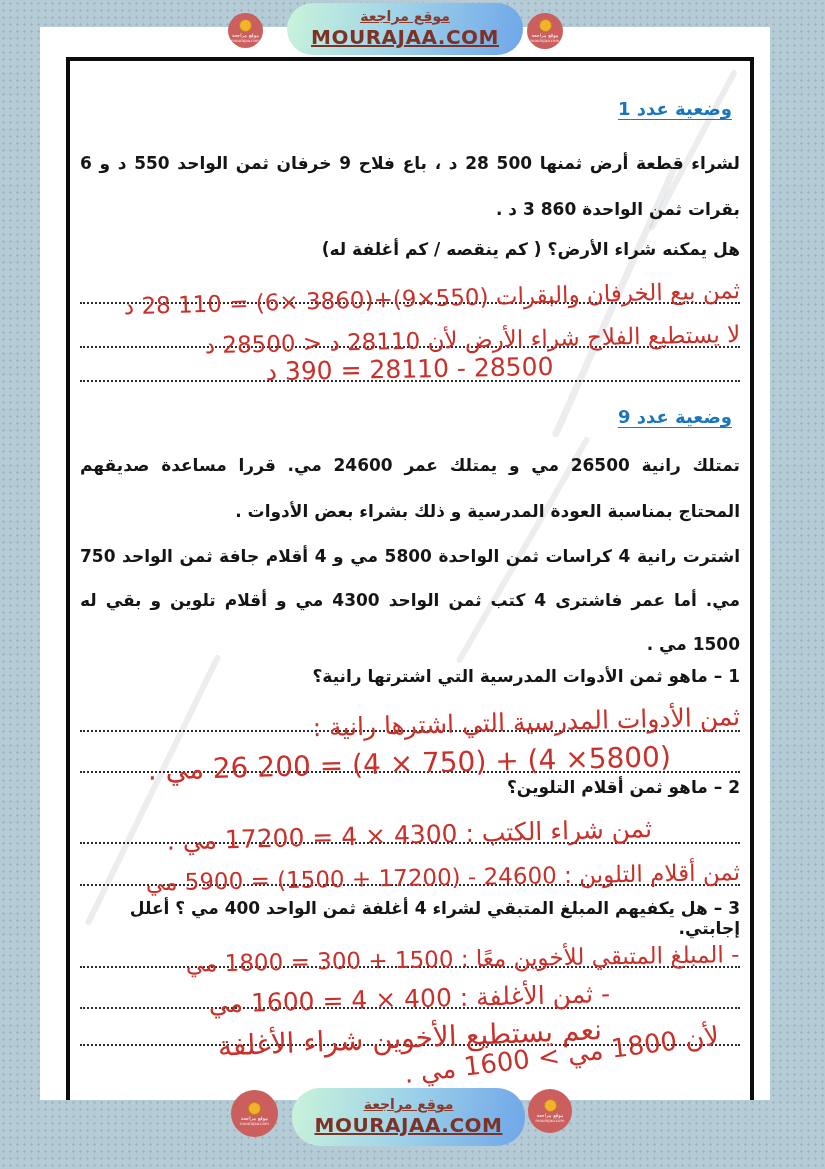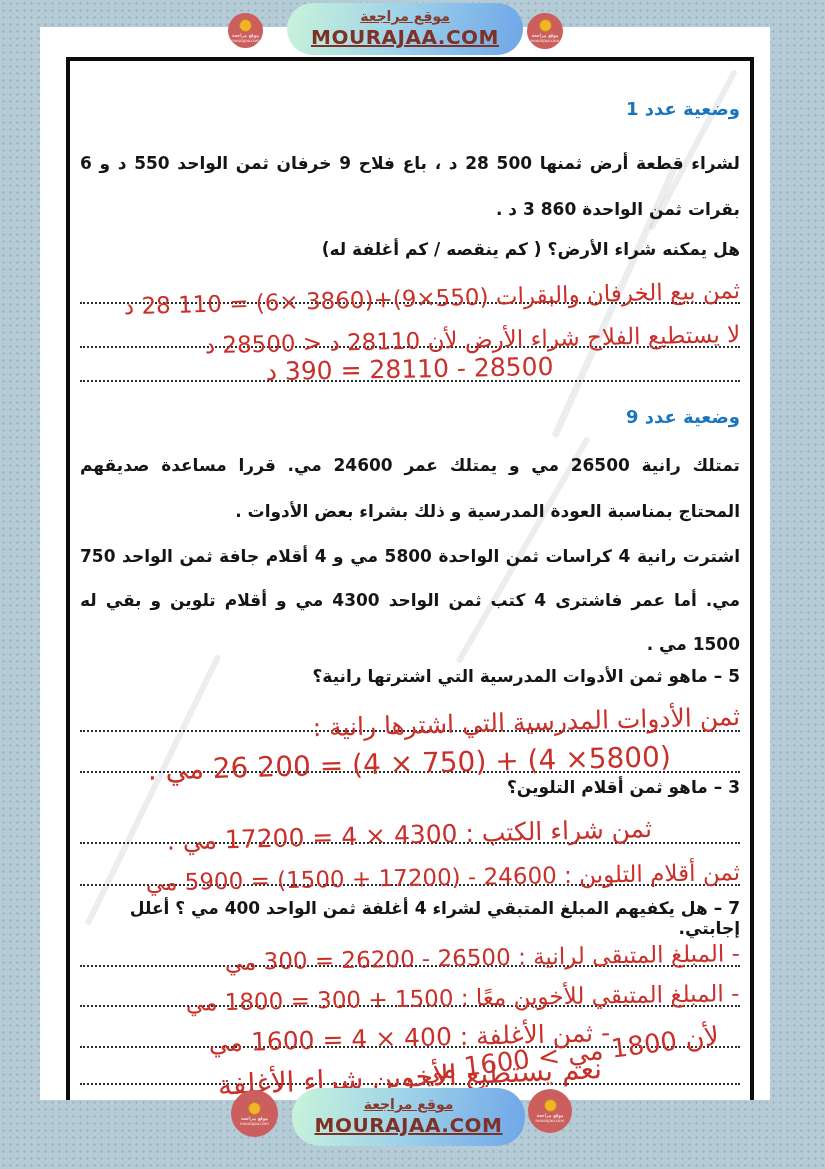--- a/index.html
+++ b/index.html
@@ -38,22 +38,22 @@
   .logo .dot{width:13px;height:13px;border-radius:50%;background:#f2b32a;border:1px solid #c08417;box-sizing:border-box;}
   .logo .t1{font-size:5px;color:#ffffff;line-height:1;}
   .logo .t2{font-size:4px;color:#ffe9e9;line-height:1;}
   .logo-h-l{left:228px;top:13px;width:35px;height:35px;}
   .logo-h-r{left:527px;top:13px;width:36px;height:36px;}
   .logo-f-l{left:231px;top:1090px;width:47px;height:47px;}
   .logo-f-r{left:528px;top:1089px;width:44px;height:44px;}
 
   
   .content{position:absolute;left:80px;top:88px;width:660px;direction:rtl;color:#151515;}
-  .stitle{color:#1a75bc;font-weight:bold;font-size:18px;height:26px;margin:10px 0 0 0;
-    text-underline-offset:4px;}
+  .stitle{color:#1a75bc;font-weight:bold;font-size:18px;height:26px;margin:10px 8px 0 0;
+    text-decoration:underline;text-underline-offset:4px;}
   .t1m{margin-top:16px;}
   .para{font-weight:bold;font-size:17px;line-height:46px;text-align:justify;margin:0;}
   .para.tight{line-height:44px;}
   .qlabel{font-weight:bold;font-size:17px;margin:0;}
 
   .hwline{position:relative;width:100%;border-bottom:2.5px dotted #2b2b2b;
     display:flex;align-items:flex-end;overflow:visible;white-space:nowrap;}
   .hw{color:#c9302a;font-weight:400;display:inline-block;line-height:1.05;
     transform-origin:100% 100%;}
   .al-c{justify-content:center;}
@@ -103,40 +103,37 @@
       <span class="hw" style="font-size:23px;transform:rotate(-1.2deg);">لا يستطيع الفلاح شراء الأرض لأن 28110 د &lt; 28500 د</span>
     </div>
     <div class="hwline al-c" style="height:32px;">
       <span class="hw" style="font-size:25px;transform:rotate(-1deg);">28500 - 28110 = 390 د</span>
     </div>
 
     <h2 class="stitle" style="margin-top:24px;">وضعية عدد 9</h2>
     <p class="para" style="margin-top:10px;">تمتلك رانية 26500 مي و يمتلك عمر 24600 مي. قررا مساعدة صديقهم المحتاج بمناسبة العودة المدرسية و ذلك بشراء بعض الأدوات .</p>
     <p class="para tight">اشترت رانية 4 كراسات ثمن الواحدة 5800 مي و 4 أقلام جافة ثمن الواحد 750 مي. أما عمر فاشترى 4 كتب ثمن الواحد 4300 مي و أقلام تلوين و بقي له 1500 مي .</p>
 
-    <p class="qlabel" style="height:28px;">5 – ماهو ثمن الأدوات المدرسية التي اشترتها رانية؟</p>
+    <p class="qlabel" style="height:28px;">1 – ماهو ثمن الأدوات المدرسية التي اشترتها رانية؟</p>
     <div class="hwline al-r" style="height:36px;">
       <span class="hw" style="font-size:25px;transform:rotate(-1.5deg);">ثمن الأدوات المدرسية التي اشترها رانية :</span>
     </div>
     <div class="hwline al-c" style="height:39px;">
       <span class="hw" style="font-size:28px;transform:rotate(-1.5deg);">⁦(4 ×5800)⁩ + ⁦(4 × 750)⁩ = ⁦26 200⁩ مي .</span>
     </div>
 
-    <p class="qlabel" style="height:26px;margin-top:4px;">3 – ماهو ثمن أقلام التلوين؟</p>
+    <p class="qlabel" style="height:26px;margin-top:4px;">2 – ماهو ثمن أقلام التلوين؟</p>
     <div class="hwline al-c" style="height:39px;">
       <span class="hw" style="font-size:25px;transform:rotate(-1.5deg);">ثمن شراء الكتب : 4300 × 4 = 17200 مي .</span>
     </div>
     <div class="hwline al-r" style="height:40px;">
       <span class="hw" style="font-size:23px;transform:rotate(-1deg);">ثمن أقلام التلوين : 24600 - (17200 + 1500) = 5900 مي</span>
     </div>
 
-    <p class="qlabel" style="height:30px;margin-top:12px;">7 – هل يكفيهم المبلغ المتبقي لشراء 4 أغلفة ثمن الواحد 400 مي ؟ أعلل إجابتي.</p>
-    <div class="hwline al-r" style="height:37px;">
-      <span class="hw" style="font-size:23px;transform:rotate(-1deg);">- المبلغ المتبقى لرانية : 26500 - 26200 = 300 مي</span>
-    </div>
+    <p class="qlabel" style="height:30px;margin-top:12px;">3 – هل يكفيهم المبلغ المتبقي لشراء 4 أغلفة ثمن الواحد 400 مي ؟ أعلل إجابتي.</p>
     <div class="hwline al-r" style="height:38px;">
       <span class="hw" style="font-size:23px;transform:rotate(-1deg);">- المبلغ المتبقي للأخوين معًا : 1500 + 300 = 1800 مي</span>
     </div>
     <div class="hwline al-c" style="height:39px;">
       <span class="hw" style="font-size:25px;transform:rotate(-1.5deg);">- ثمن الأغلفة : 400 × 4 = 1600 مي</span>
     </div>
     <div class="hwline al-c" style="height:35px;">
       <span class="hw" style="font-size:28px;transform:rotate(-2.5deg);">نعم يستطيع الأخوين شراء الأغلفة</span>
     </div>
 

